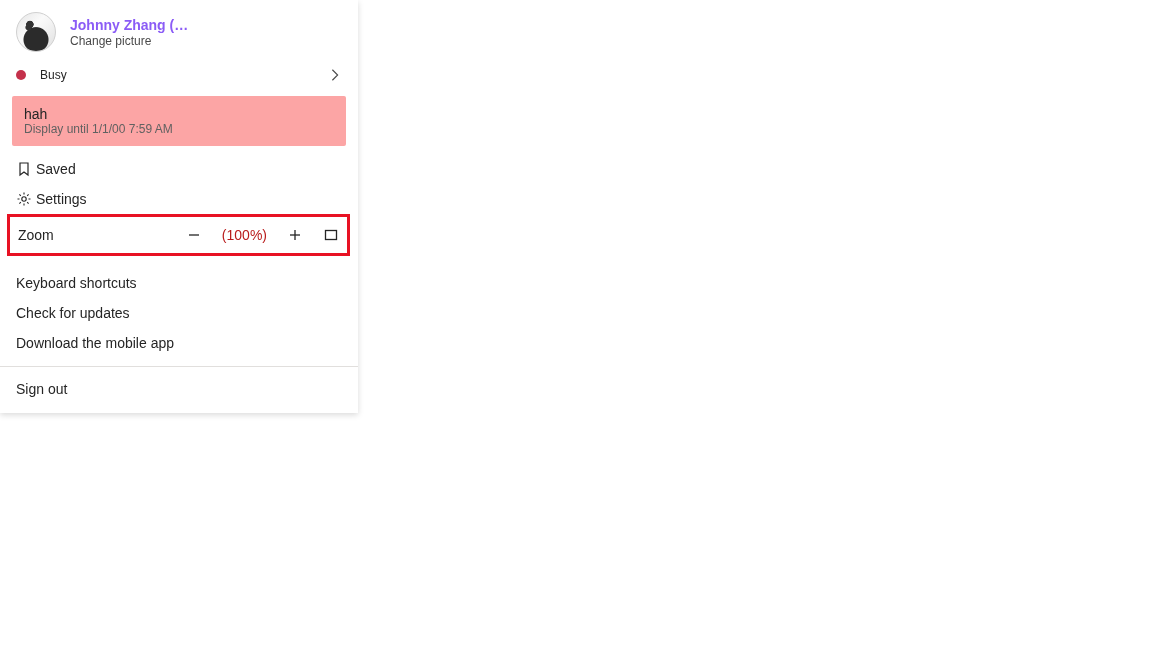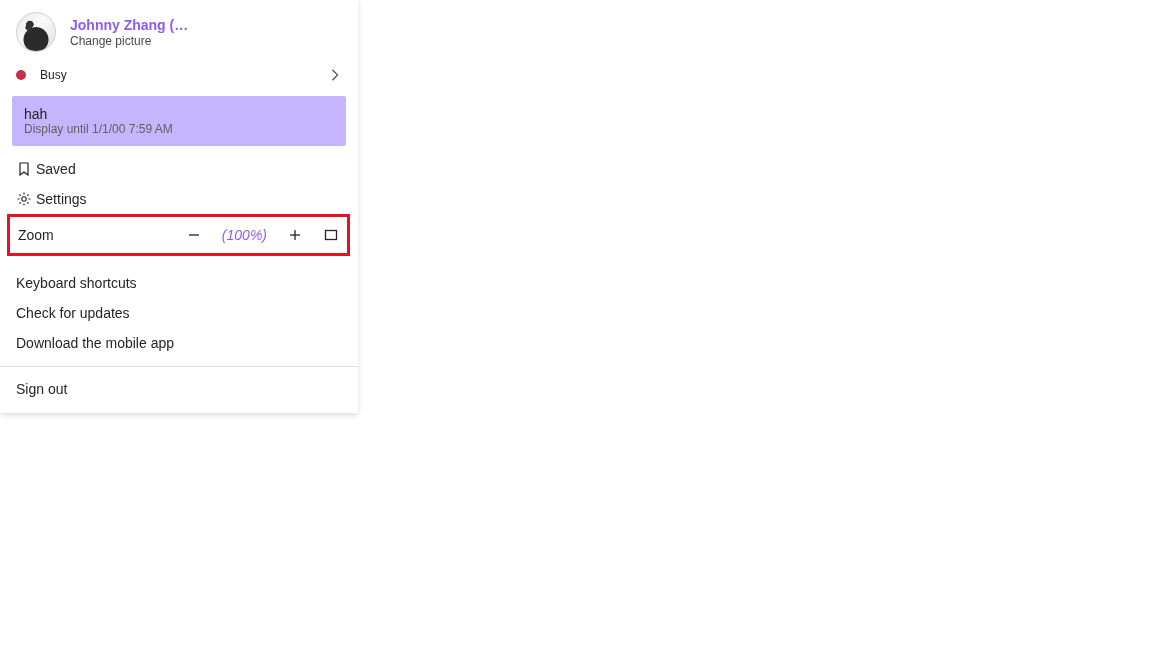--- a/index.html
+++ b/index.html
@@ -44,37 +44,37 @@
     .profile-sub { font-size: 12px; color: #4a4a4a; margin-top: 1px; }
     .status-row {
       display: flex; align-items: center; padding: 8px 16px; font-size: 12px; cursor: pointer;
     }
     .status-dot {
       width: 10px; height: 10px; border-radius: 50%; background: #c4314b; margin-right: 14px;
     }
     .status-label { flex: 1; }
     .chevron {}
     .status-msg {
-      background: #c4b5fd; margin: 6px 12px 8px 12px; padding: 10px 12px 10px 12px;
+      background: #fca5a5; margin: 6px 12px 8px 12px; padding: 10px 12px 10px 12px;
       border-radius: 2px;
     }
     .status-msg-text { font-size: 14px; color: #252525; }
     .status-msg-sub { font-size: 12px; color: #616161; }
     .item {
       display: flex; align-items: center; padding: 7px 16px; font-size: 14px; color: #252525;
       cursor: pointer; gap: 4px;
     }
     .item svg.lead { flex-shrink: 0; }
     .item-label { flex: 1; }
     .zoom-row {
       display: flex; align-items: center; padding: 10px 8px; font-size: 14px;
       border: 3px solid #e81123; margin-left: 7px; margin-right: 8px;
     }
     .zoom-label { flex: 1; }
-    .zoom-ctrl { display: flex; gap: 20px; color: #8b5cf6; font-style: italic; }
+    .zoom-ctrl { display: flex; gap: 20px; color: #b91c1c; }
     .zoom-btn { width: 16px; height: 16px; display:flex; align-items:center; justify-content:center; cursor:pointer; }
     .zoom-val { font-size: 14px; }
     .section-gap { height: 12px; }
     .divider { height: 1px; background: #e1dfdd; margin-top: 8px; }
     .signout { padding: 14px 16px 16px 16px; font-size: 14px; cursor: pointer; }
     svg { display: block; }
   </style>
 </head>
 <body>
 

